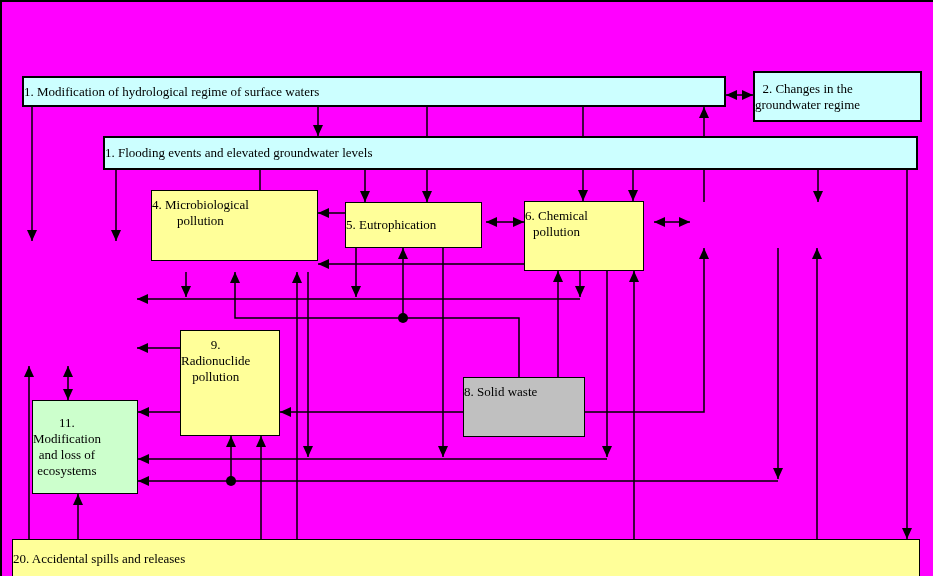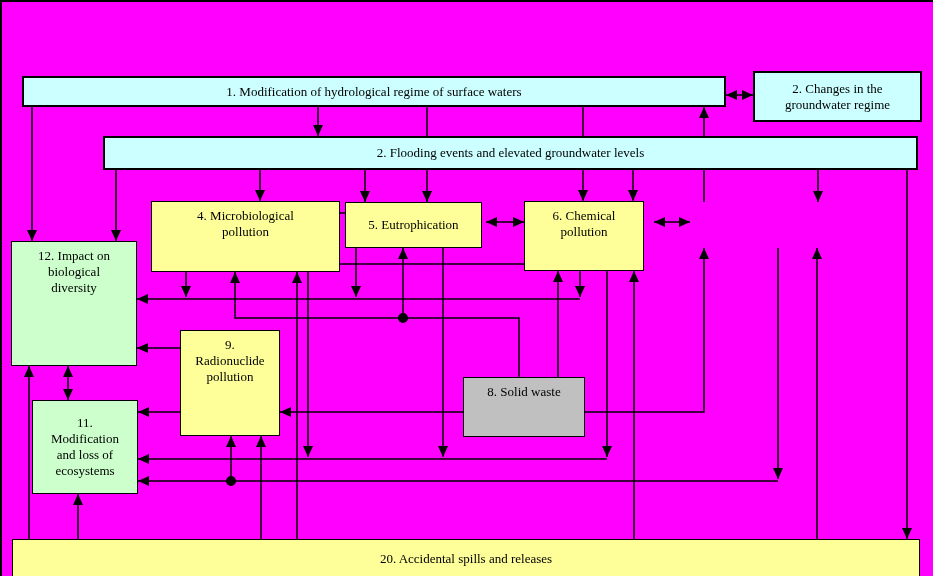--- a/index.html
+++ b/index.html
@@ -3,21 +3,21 @@
 <meta charset="utf-8">
 <style>
   html,body{margin:0;padding:0;background:#888;}
   #canvas{
     position:relative;width:933px;height:576px;overflow:hidden;
     background:#FF00FF;
     font-family:"Liberation Serif","DejaVu Serif",serif;
   }
   .node{
     position:absolute;box-sizing:border-box;border:1px solid #000;
-    display:flex;align-items:center;justify-content:center;
+    display:flex;align-items:center;justify-content:flex-start;
     text-align:center;white-space:pre-line;
     font-size:13px;line-height:1.22;color:#000;
   }
   .node.top{align-items:flex-start;padding-top:6px;}
   .b2{border-width:2px;}
   .cyan{background:#CCFFFF;}
   .yellow{background:#FFFF99;}
   .green{background:#CCFFCC;}
   .gray{background:#C0C0C0;}
   #edges{position:absolute;left:0;top:0;width:933px;height:576px;}
@@ -130,24 +130,24 @@
   <div class="node cyan b2" style="left:22px;top:76px;width:704px;height:31px;">
     <span>1. Modification of hydrological regime of surface waters</span>
   </div>
 
   <div class="node cyan b2" style="left:753px;top:71px;width:169px;height:51px;">
     <span>2. Changes in the
 groundwater regime</span>
   </div>
 
   <div class="node cyan b2" style="left:103px;top:136px;width:815px;height:34px;">
-    <span>2. Flooding events and elevated groundwater levels</span>
+    <span>1. Flooding events and elevated groundwater levels</span>
   </div>
 
-  <div class="node yellow top" style="left:151px;top:201px;width:189px;height:71px;">
+  <div class="node yellow top" style="left:151px;top:190px;width:167px;height:71px;">
     <span>4. Microbiological
 pollution</span>
   </div>
 
   <div class="node yellow" style="left:345px;top:202px;width:137px;height:46px;">
     <span>5. Eutrophication</span>
   </div>
 
   <div class="node yellow top" style="left:524px;top:201px;width:120px;height:70px;">
     <span>6. Chemical
@@ -169,19 +169,14 @@
     <span>20. Accidental spills and releases</span>
   </div>
 
   <div class="node green" style="left:32px;top:400px;width:106px;height:94px;">
     <span>11.
 Modification
 and loss of
 ecosystems</span>
   </div>
 
-  <div class="node green top" style="left:11px;top:241px;width:126px;height:125px;">
-    <span>12. Impact on
-biological
-diversity</span>
-  </div>
 
 </div>
 
 </body></html>

